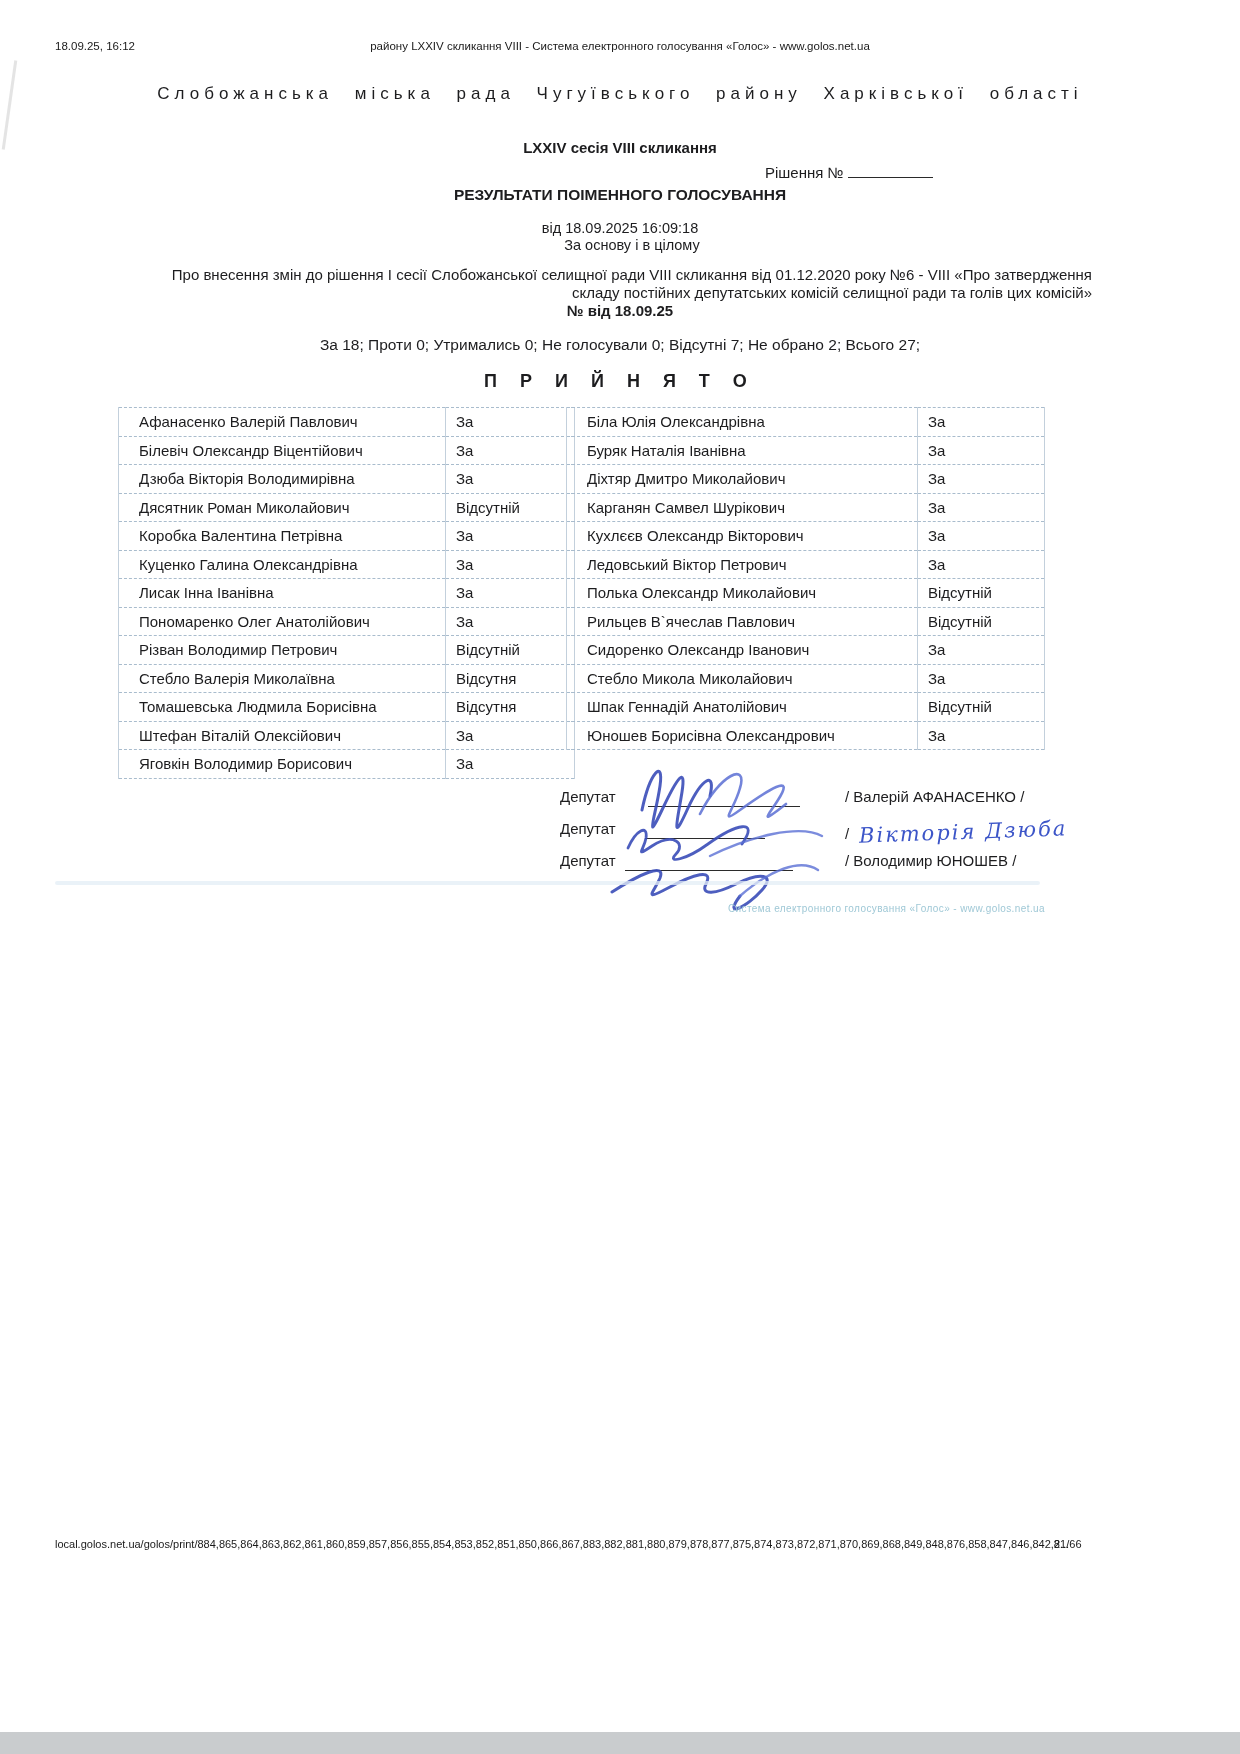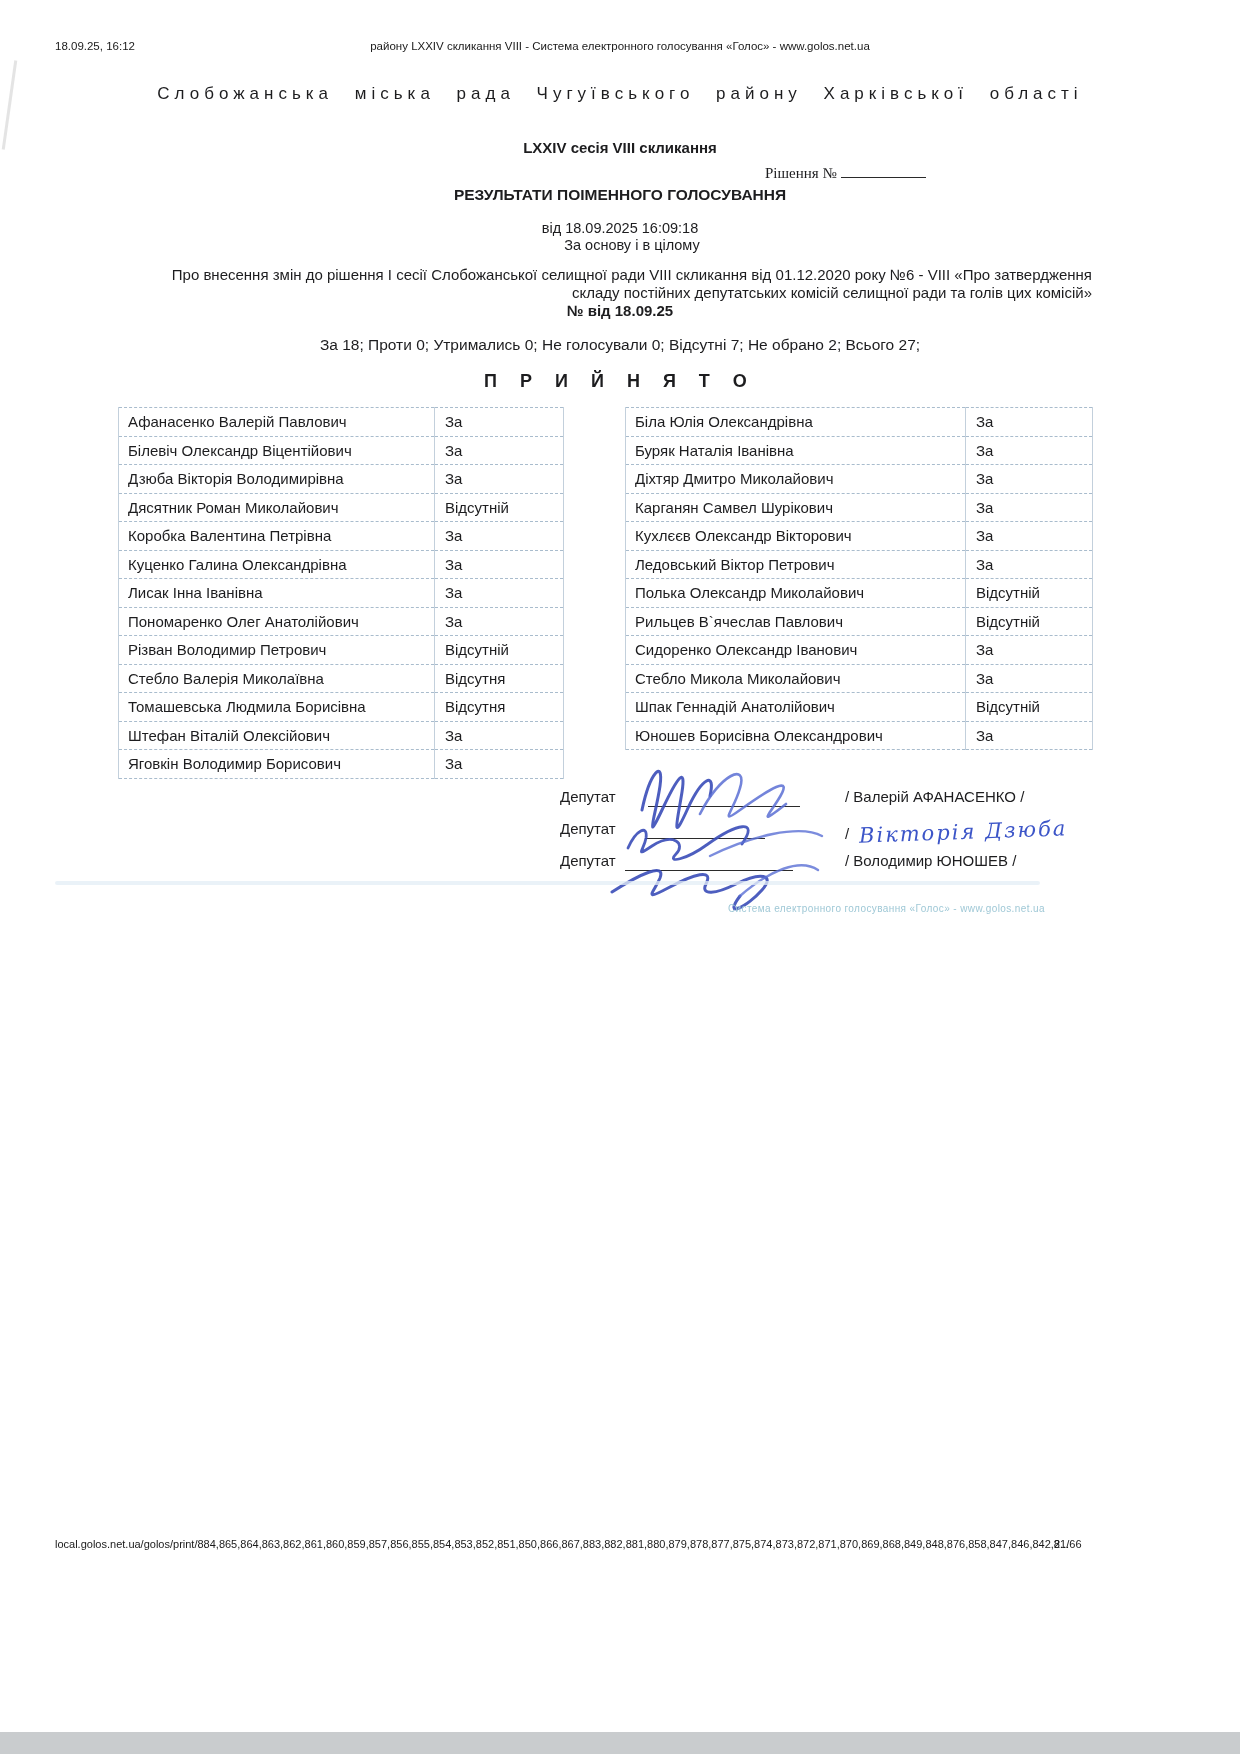--- a/index.html
+++ b/index.html
@@ -9,43 +9,43 @@
     overflow:hidden;
   }
   .abs{position:absolute;}
   
   .print-header-date{top:40px;left:55px;font-size:11.5px;color:#1a1a1a;}
   .print-header-title{top:40px;left:0;width:100%;text-align:center;font-size:11.5px;color:#1a1a1a;}
   
   .council-title{top:84px;left:0;width:100%;text-align:center;font-size:17px;font-weight:400;
     letter-spacing:5px;word-spacing:12px;}
   .session-line{top:139px;left:0;width:100%;text-align:center;font-size:15px;font-weight:700;}
-  .decision-no{top:163px;left:765px;font-size:15px;font-family:Liberation Serif, serif;}
+  .decision-no{top:163px;left:765px;font-size:15px;}
   .decision-no .blank{display:inline-block;width:85px;border-bottom:1.5px solid #2a2a2a;height:14px;margin-left:4px;}
   .results-title{top:186px;left:0;width:100%;text-align:center;font-size:15.5px;font-weight:700;}
   .vote-datetime{top:220px;left:0;width:100%;text-align:center;font-size:14.5px;}
   .vote-basis{top:237px;left:0;width:100%;text-align:center;font-size:14.5px;padding-left:12px;}
   .subject{top:266px;left:148px;width:944px;text-align:right;font-size:15px;font-weight:400;line-height:1.22;}
   .subject-number{top:302px;left:148px;width:944px;text-align:center;font-size:15px;font-weight:700;}
   .totals{top:336px;left:0;width:100%;text-align:center;font-size:15.5px;}
   .decision-result{top:371px;left:0;width:100%;text-align:center;font-size:18px;font-weight:700;letter-spacing:9px;}
   
   table.votes{border-collapse:collapse;table-layout:fixed;}
   table.votes td{
     height:27.5px;font-size:15px;vertical-align:middle;
     border-top:1px dashed #a9bccd;border-bottom:1px dashed #a9bccd;
     padding:0;white-space:nowrap;overflow:hidden;
   }
-  table.votes td.name{padding-left:9px;border-left:1px solid #c3d0dc;}
+  table.votes td.name{padding-left:20px;border-left:1px solid #c3d0dc;}
   table.votes td.vote{padding-left:10px;border-left:1px solid #c3d0dc;border-right:1px solid #c3d0dc;}
   .table-left{top:407px;left:118px;}
   .table-left table{width:424px;}
   .table-left td.name{width:306px;}
   .table-left td.vote{width:118px;}
-  .table-right{top:407px;left:625px;}
+  .table-right{top:407px;left:566px;}
   .table-right table{width:446px;}
   .table-right td.name{width:330px;}
   .table-right td.vote{width:116px;}
   
   .sig-label{font-size:15px;left:560px;}
   .sig-row1{top:788px;} .sig-row2{top:820px;} .sig-row3{top:852px;}
   .sig-line{height:0;border-bottom:1.6px solid #2b2b2b;}
   .sig-line1{top:806px;left:648px;width:152px;}
   .sig-line2{top:838px;left:645px;width:120px;}
   .sig-line3{top:870px;left:625px;width:168px;}

